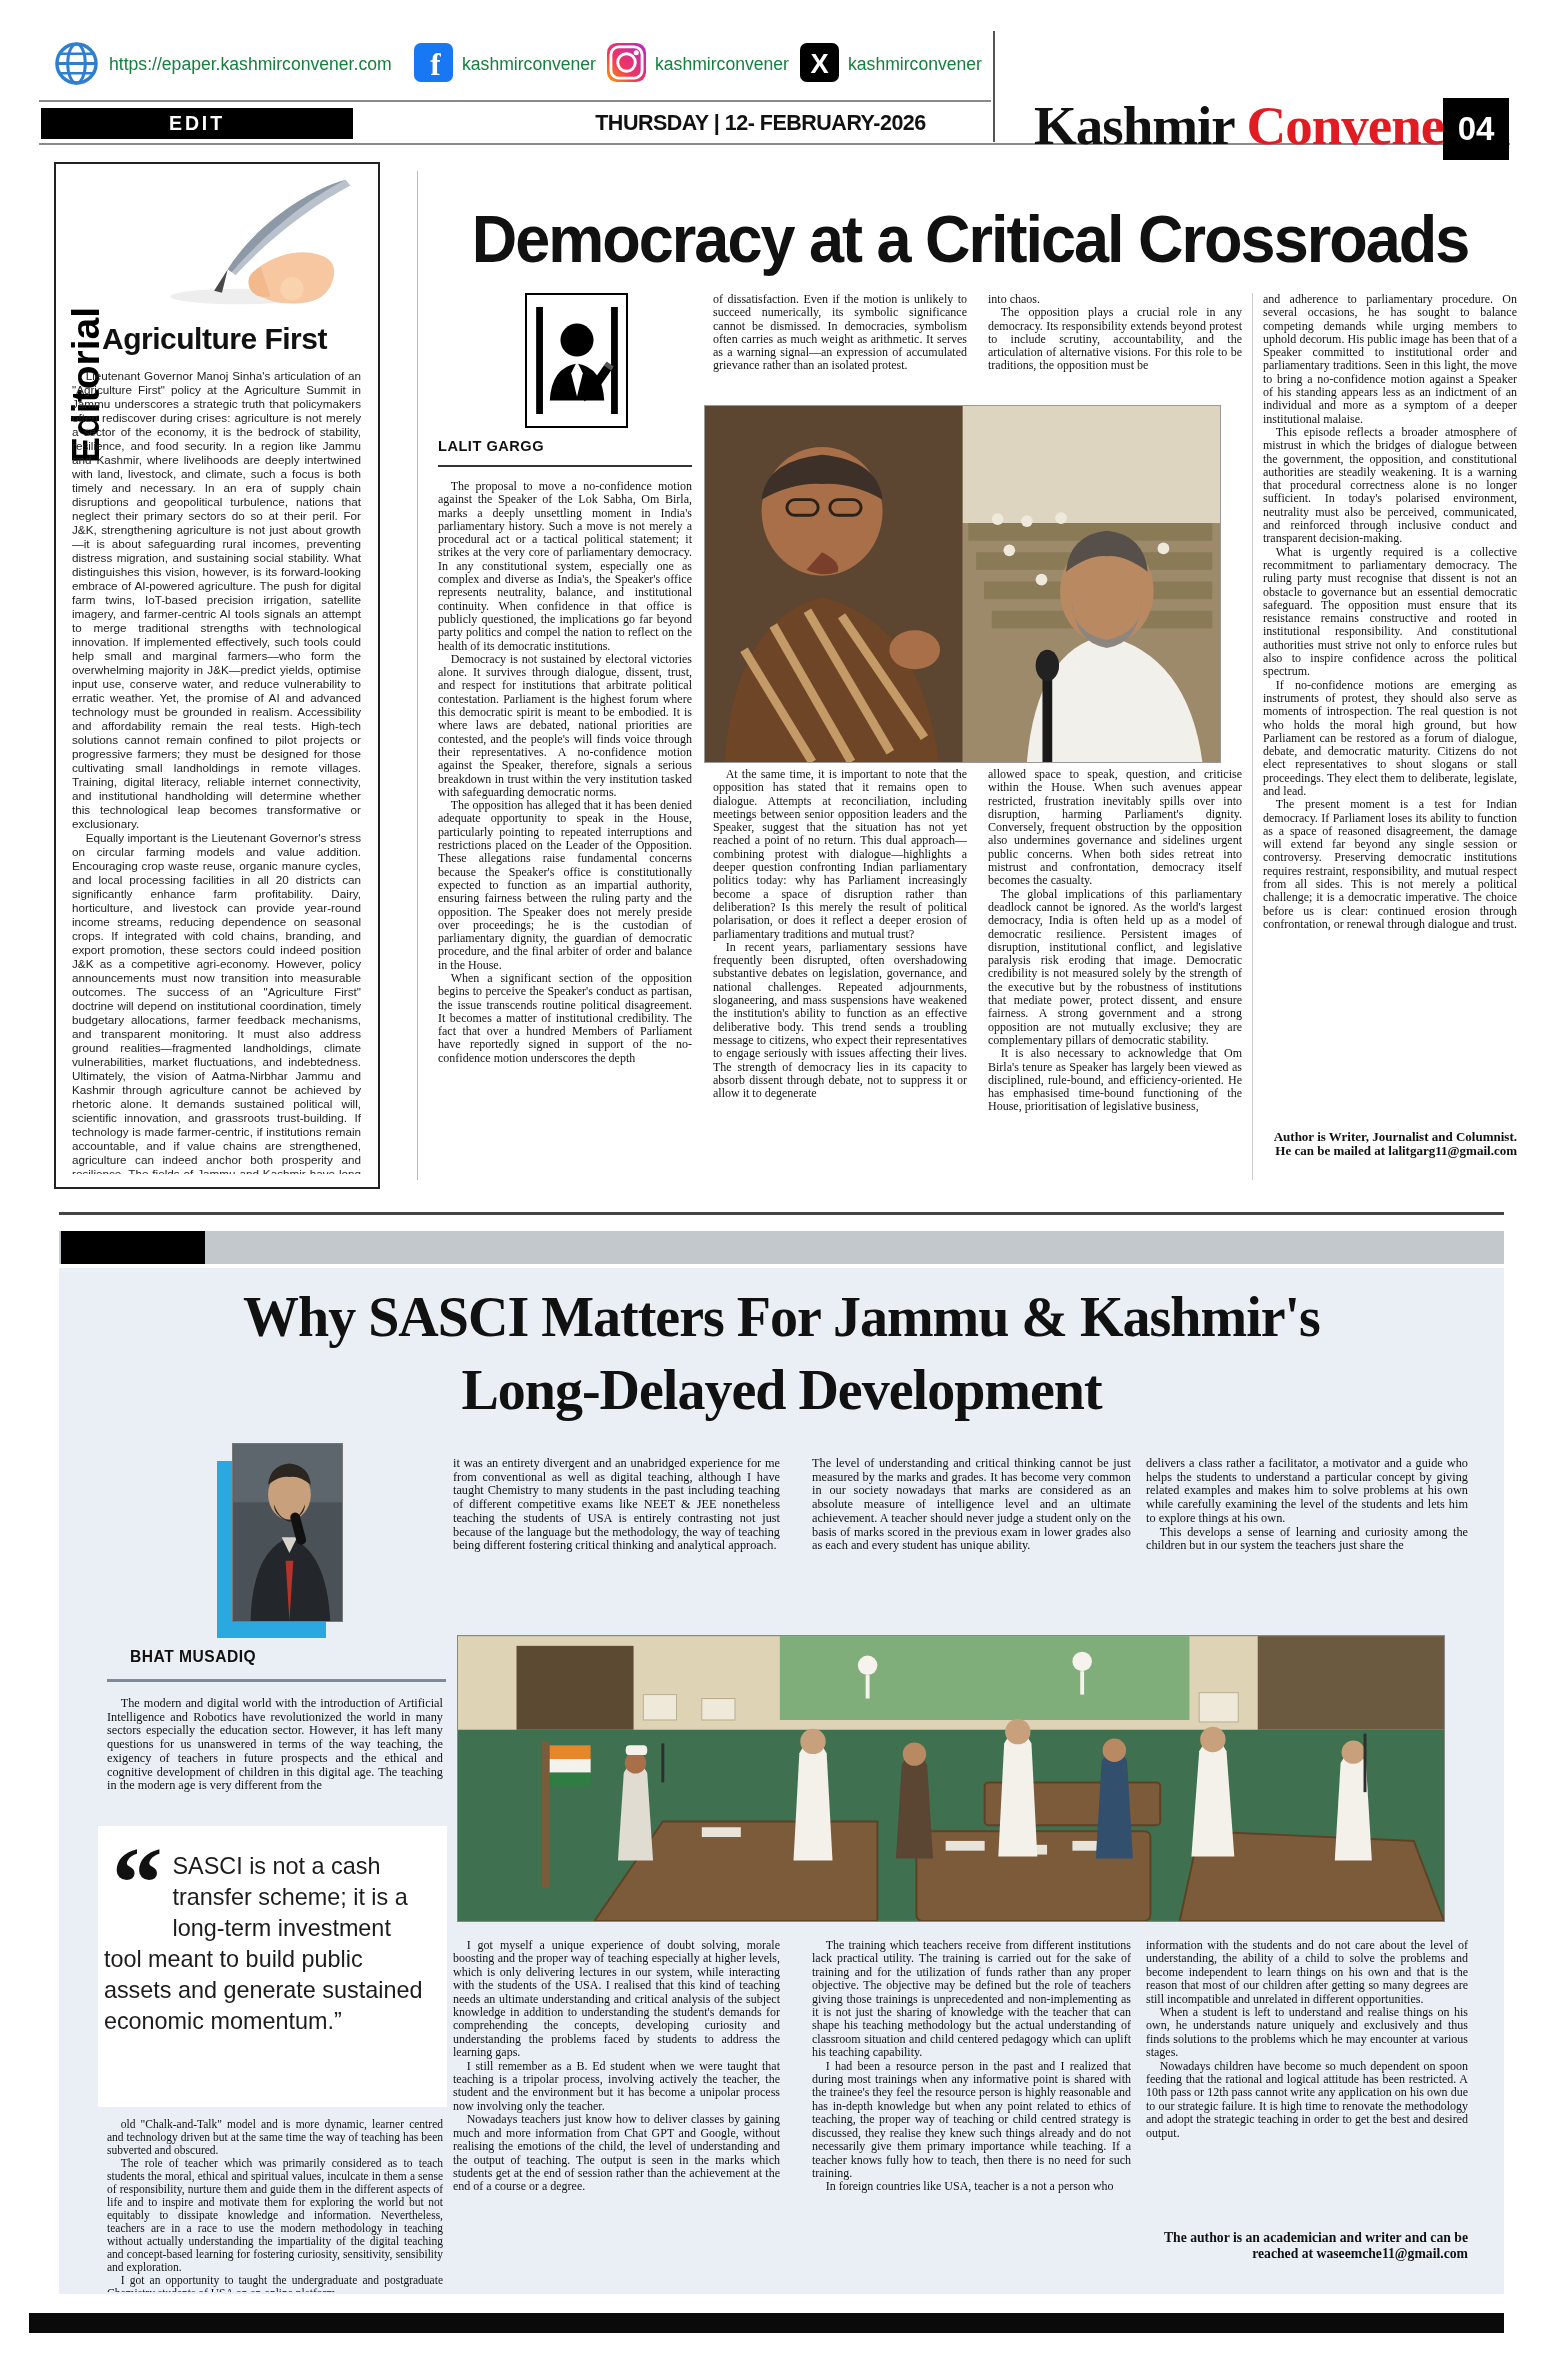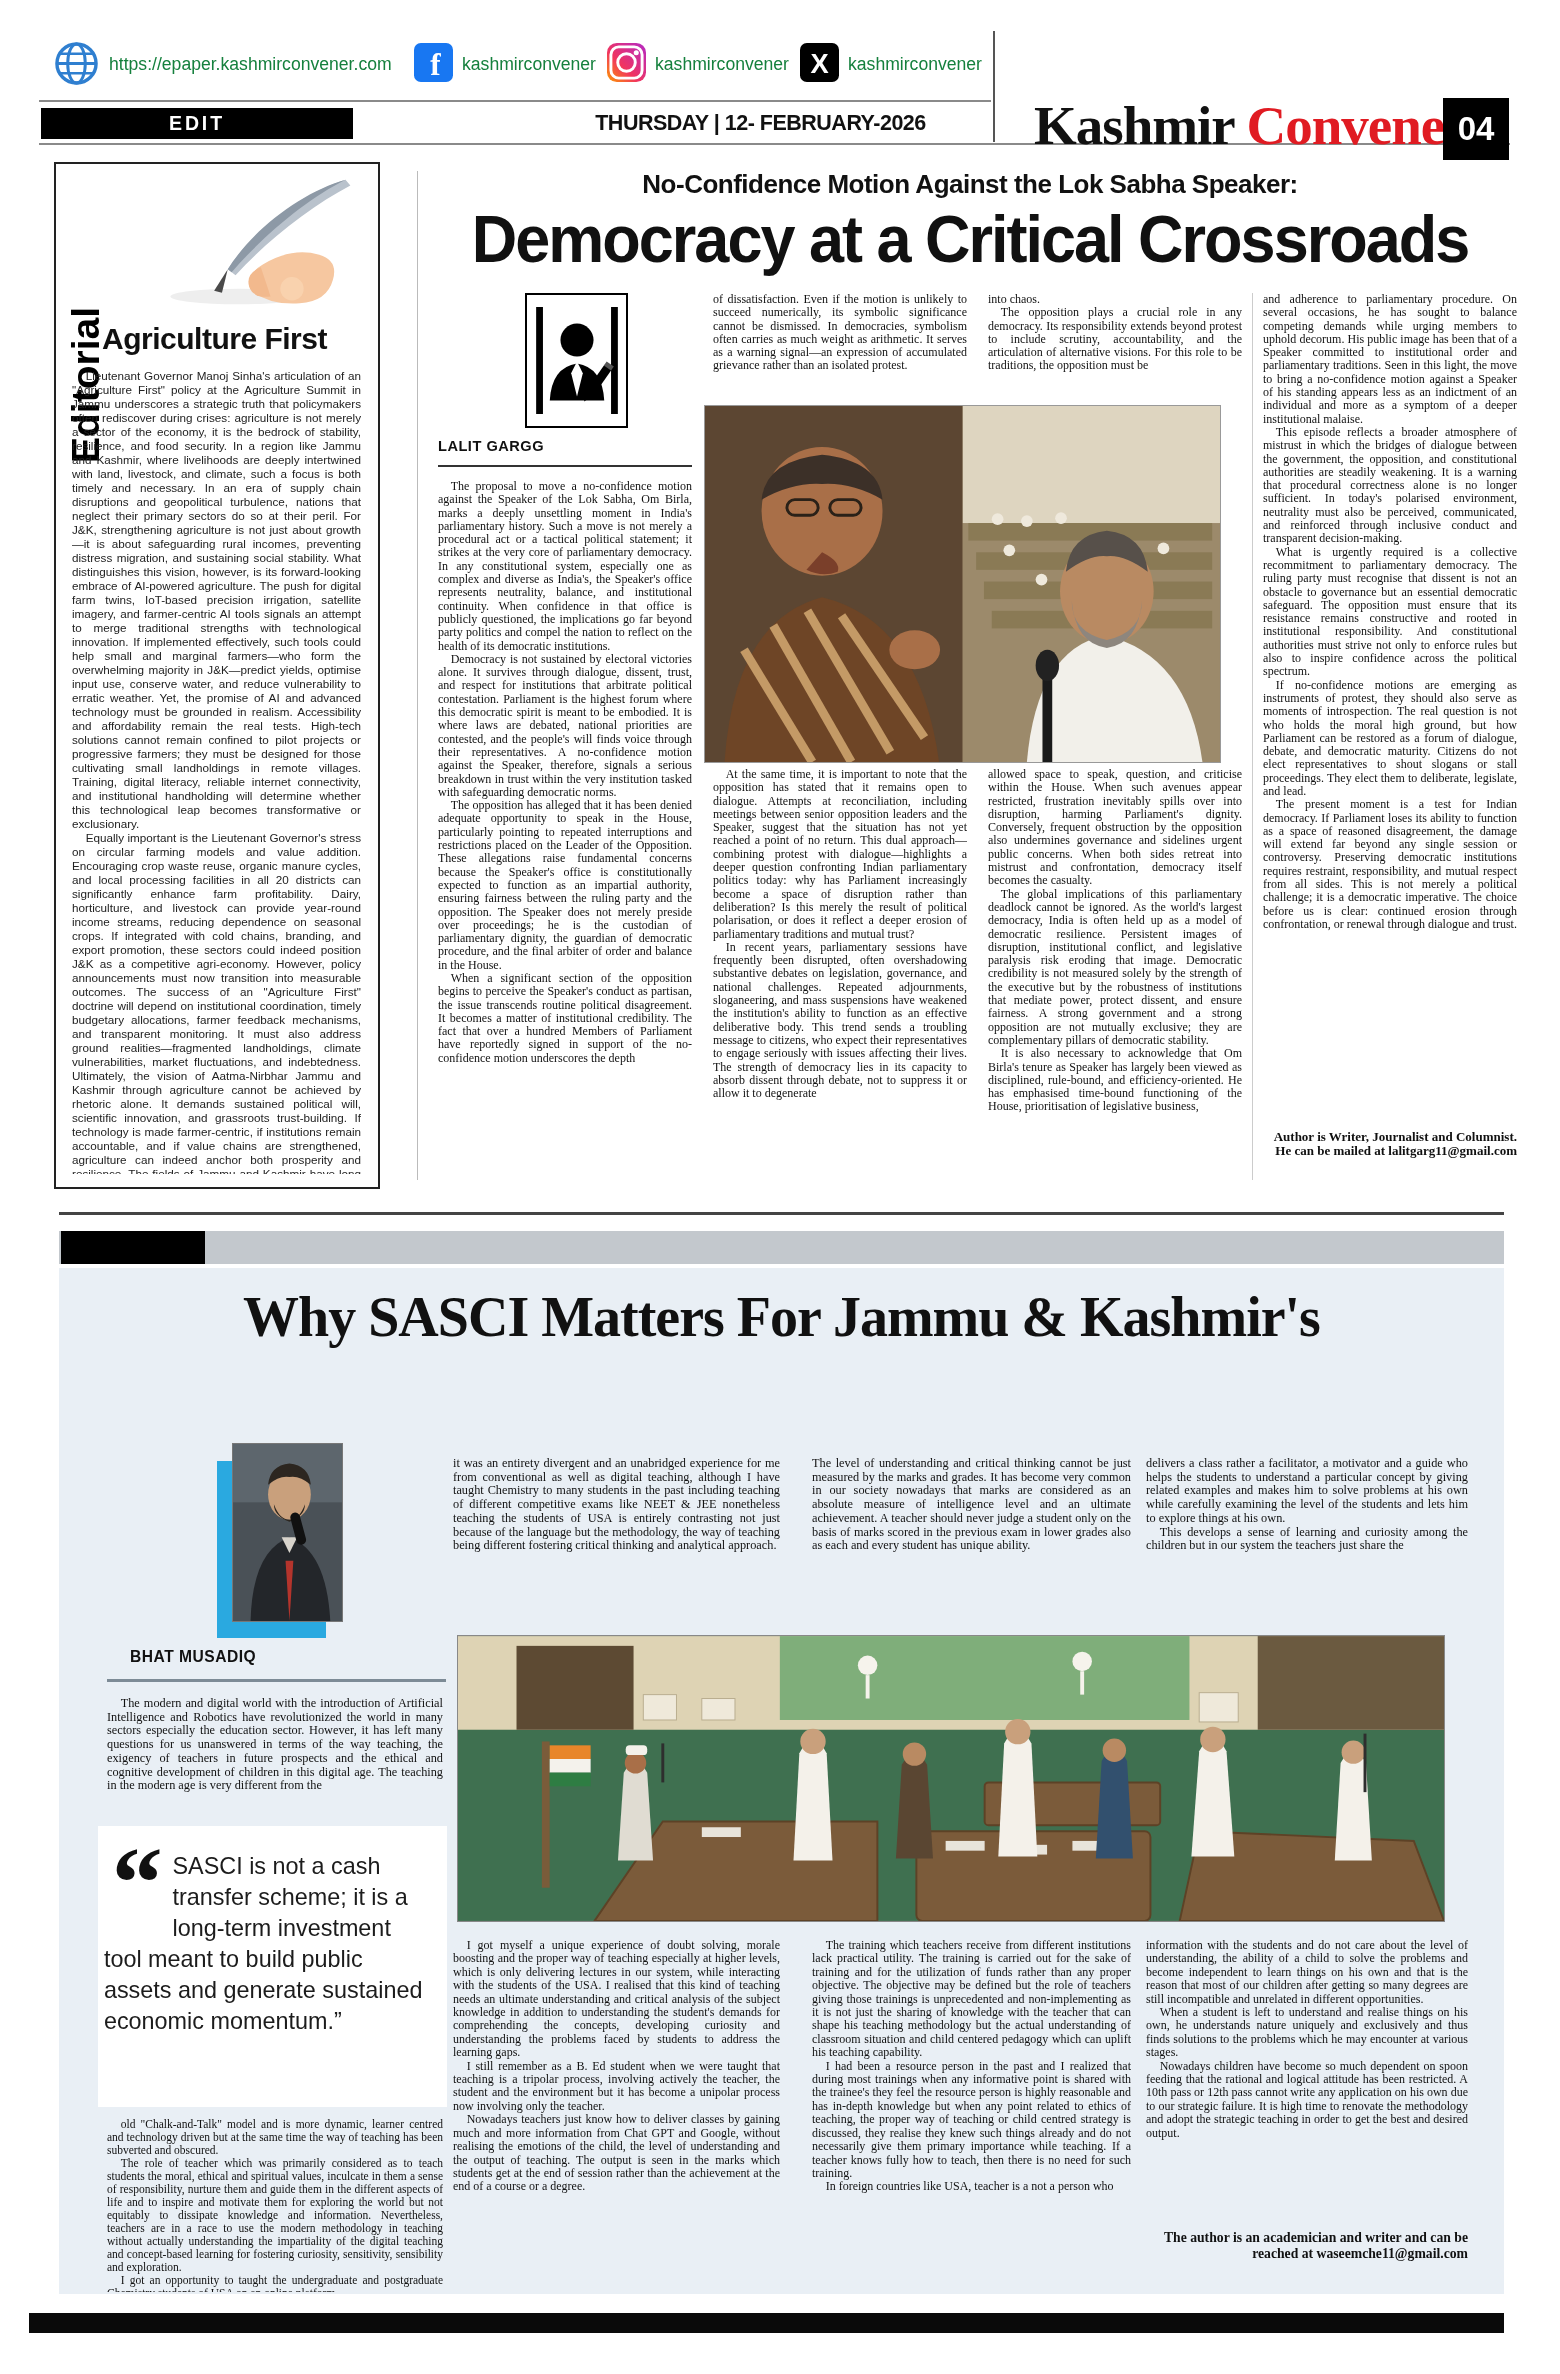--- a/index.html
+++ b/index.html
@@ -133,21 +133,20 @@
       <circle cx="150" cy="120" r="12" fill="#f9d2ae"></circle>
     </svg>
   </div>
 
   <div class="abs ed-title" style="left:68px;top:322px;width:293px;">Agriculture First</div>
   <div class="abs ed-body" style="left:72px;top:369px;width:289px;height:805px;">
       <p>Lieutenant Governor Manoj Sinha's articulation of an "Agriculture First" policy at the Agriculture Summit in Jammu underscores a strategic truth that policymakers often rediscover during crises: agriculture is not merely a sector of the economy, it is the bedrock of stability, resilience, and food security. In a region like Jammu and Kashmir, where livelihoods are deeply intertwined with land, livestock, and climate, such a focus is both timely and necessary. In an era of supply chain disruptions and geopolitical turbulence, nations that neglect their primary sectors do so at their peril. For J&amp;K, strengthening agriculture is not just about growth—it is about safeguarding rural incomes, preventing distress migration, and sustaining social stability. What distinguishes this vision, however, is its forward-looking embrace of AI-powered agriculture. The push for digital farm twins, IoT-based precision irrigation, satellite imagery, and farmer-centric AI tools signals an attempt to merge traditional strengths with technological innovation. If implemented effectively, such tools could help small and marginal farmers—who form the overwhelming majority in J&amp;K—predict yields, optimise input use, conserve water, and reduce vulnerability to erratic weather. Yet, the promise of AI and advanced technology must be grounded in realism. Accessibility and affordability remain the real tests. High-tech solutions cannot remain confined to pilot projects or progressive farmers; they must be designed for those cultivating small landholdings in remote villages. Training, digital literacy, reliable internet connectivity, and institutional handholding will determine whether this technological leap becomes transformative or exclusionary.</p>
       <p>Equally important is the Lieutenant Governor's stress on circular farming models and value addition. Encouraging crop waste reuse, organic manure cycles, and local processing facilities in all 20 districts can significantly enhance farm profitability.  Dairy, horticulture, and livestock can provide year-round income streams, reducing dependence on seasonal crops. If integrated with cold chains, branding, and export promotion, these sectors could indeed position J&amp;K as a competitive agri-economy. However, policy announcements must now transition into measurable outcomes. The success of an "Agriculture First" doctrine will depend on institutional coordination, timely budgetary allocations, farmer feedback mechanisms, and transparent monitoring. It must also address ground realities—fragmented landholdings, climate vulnerabilities, market fluctuations, and indebtedness. Ultimately, the vision of Aatma-Nirbhar Jammu and Kashmir through agriculture cannot be achieved by rhetoric alone. It demands sustained political will, scientific innovation, and grassroots trust-building. If technology is made farmer-centric, if institutions remain accountable, and if value chains are strengthened, agriculture can indeed anchor both prosperity and resilience. The fields of Jammu and Kashmir have long sustained its people. The challenge now is to ensure that policy sustains the fields.</p>
     </div>
 
-  <div class="abs kicker" style="left:419px;top:169px;width:1102px;">No-Confidence Motion Against the Lok Sabha Speaker:</div>
   <div class="abs headline" style="left:419px;top:203px;width:1102px;">Democracy at a Critical Crossroads</div>
 
   <div class="abs vrule" style="left:417px;top:171px;height:1009px;width:1px;background:#bbb;"></div>
 
   <div class="abs icon-box" style="left:525px;top:293px;width:99px;height:131px;">
     <svg width="82" height="107" viewBox="0 0 84 110">
       <rect x="0" y="0" width="7" height="110" fill="#000"></rect>
       <rect x="77" y="0" width="7" height="110" fill="#000"></rect>
       <circle cx="42" cy="34" r="17" fill="#000"></circle>
       <path d="M14 96 Q16 62 42 58 Q68 62 70 96 Z" fill="#000"></path>
@@ -240,20 +239,21 @@
     </svg>
   </div>
 
   <div class="abs hrule" style="left:59px;top:1212px;width:1445px;height:2.9px;background:#444;"></div>
   <div class="abs sasci-band" style="left:59px;top:1231px;width:1445px;height:33px;"></div>
   <div class="abs sasci-black" style="left:61px;top:1231px;width:144px;height:33px;"></div>
 
   <div class="abs sasci-box" style="left:59px;top:1268px;width:1445px;height:1026px;"></div>
 
   <div class="abs sasci-h" style="left:59px;top:1285px;width:1445px;">Why SASCI Matters For Jammu &amp; Kashmir's</div>
+  <div class="abs sasci-h" style="left:59px;top:1358px;width:1445px;">Long-Delayed Development</div>
 
   <div class="abs blue-shadow" style="left:217px;top:1461px;width:109px;height:177px;"></div>
   <div class="abs photo-frame" style="left:232px;top:1443px;width:109px;height:177px;border:1px solid #777;">
     <svg width="109" height="177" viewBox="0 0 112 182">
       <rect width="112" height="182" fill="#4a5157"></rect>
       <rect width="112" height="60" fill="#5d666d"></rect>
       <ellipse cx="58" cy="52" rx="22" ry="26" fill="#c9a07c"></ellipse>
       <path d="M36 42 Q38 22 58 20 Q78 22 80 42 Q68 32 58 34 Q48 32 36 42Z" fill="#2c2620"></path>
       <path d="M42 62 Q48 78 58 78 Q68 78 74 62 Q74 74 58 80 Q42 74 42 62Z" fill="#2c2620"></path>
       <path d="M18 182 Q20 110 58 96 Q96 110 100 182 Z" fill="#23262a"></path>

